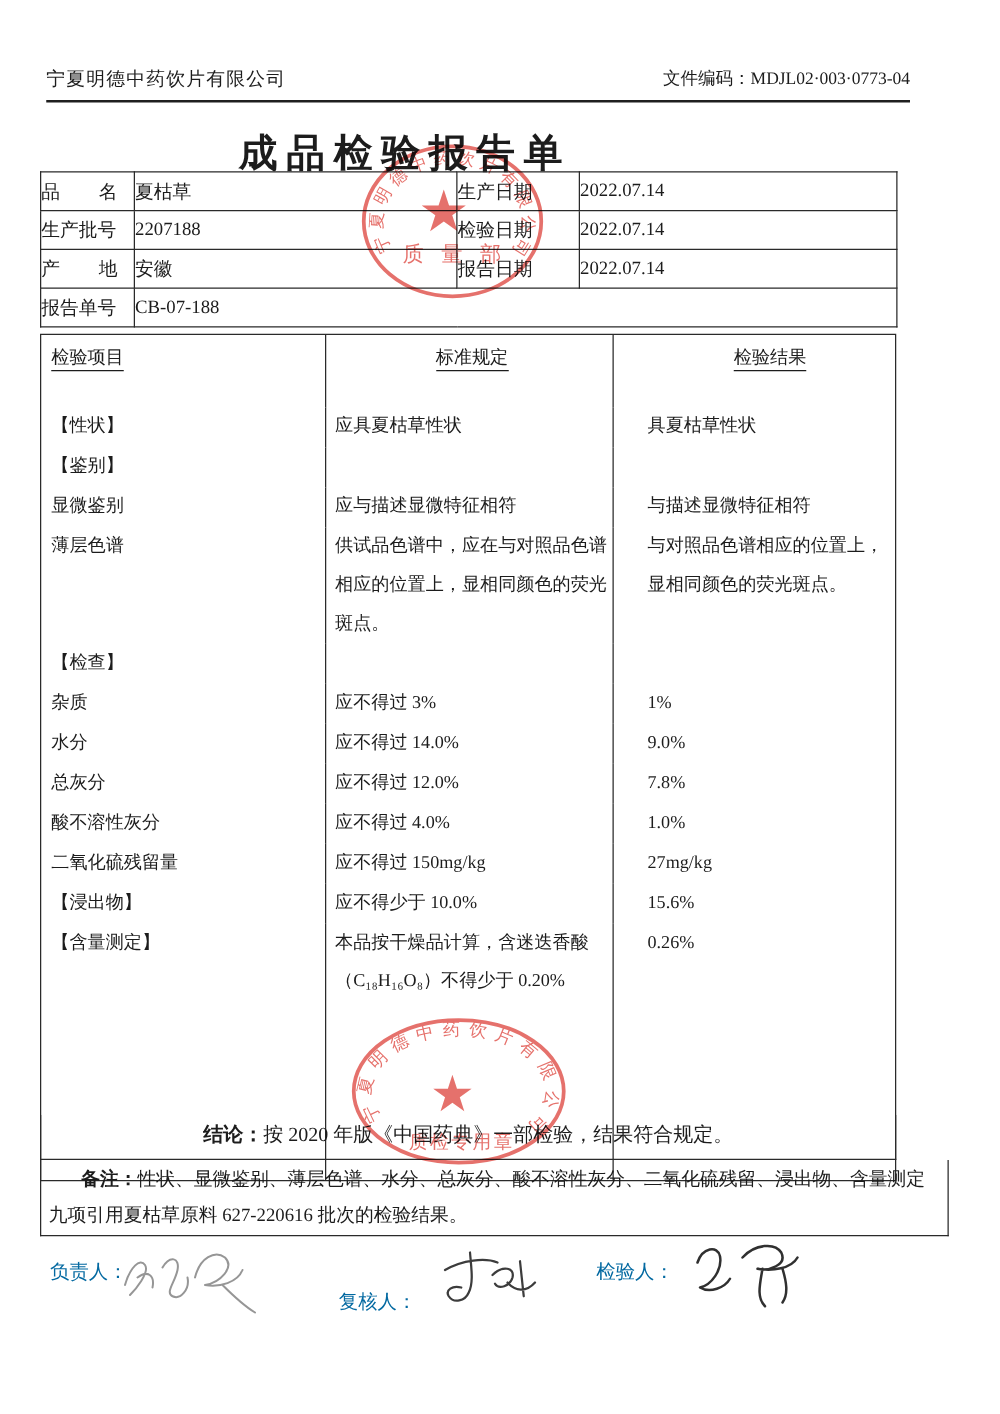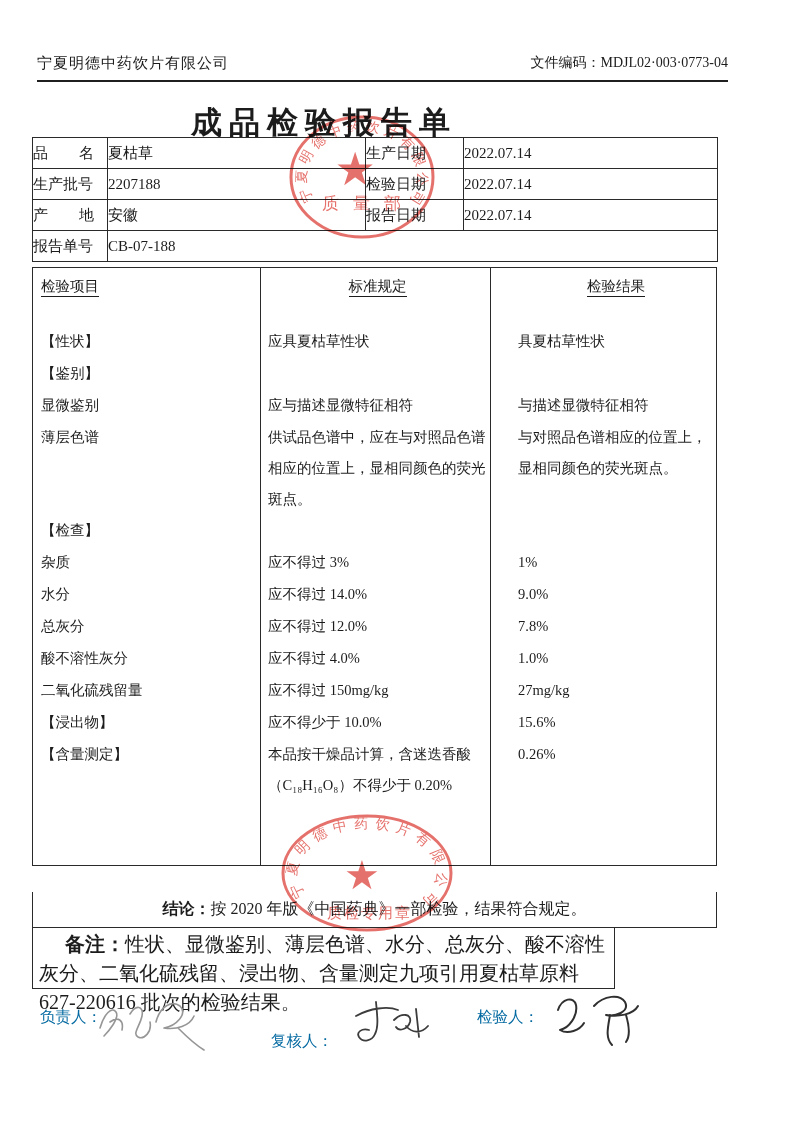--- a/index.html
+++ b/index.html
@@ -16,38 +16,38 @@
   
   table.info{position:absolute;left:32px;top:137px;width:685px;border-collapse:collapse;table-layout:fixed;font-size:15px;}
   table.info td{border:1px solid #2a2a2a;height:30px;padding:0;white-space:nowrap;overflow:hidden;}
   td.flab{padding-left:8px;}
   td.flab .spread{letter-spacing:31px;}
   td.fval{padding-left:9px;}
   td.dlab{padding-left:8px;}
   td.dval{padding-left:9px;}
 
   
-  .insp{left:32px;top:267px;width:685px;height:599px;border:1px solid #2a2a2a;box-sizing:border-box;
+  .insp{left:32px;top:267px;width:685px;height:678px;border:1px solid #2a2a2a;box-sizing:border-box;
         display:grid;grid-template-columns:228px 230px 225px;
         grid-template-rows:58px 32px 32px 32px 93px 32px 32px 32px 32px 32px 32px 32px auto;
         font-size:14.5px;line-height:31px;}
   .insp > div{overflow:hidden;}
   .c1{padding-left:8px;border-right:1px solid #2a2a2a;}
   .c2{padding-left:7px;padding-right:3px;border-right:1px solid #2a2a2a;}
   .c3{padding-left:7px;padding-right:2px;margin-left:20px;}
   .hcell{padding-top:8px;line-height:20px;}
   .hc{text-align:center;}
   .uline{border-bottom:1px solid #1c1c1c;padding-bottom:2px;}
 
   
   .concl{left:32px;top:892px;width:685px;height:36px;box-sizing:border-box;
          border:1px solid #2a2a2a;border-top:none;text-align:center;font-size:16px;line-height:34px;}
   .concl b{font-weight:bold;}
-  .remark{left:32px;top:928px;width:583px;height:61px;box-sizing:border-box;
-          border:1px solid #2a2a2a;border-top:none;font-size:20px;line-height:29px;
+  .remark{left:32px;top:928px;width:727px;height:61px;box-sizing:border-box;
+          border:1px solid #2a2a2a;border-top:none;font-size:15px;line-height:29px;
           padding:2px 6px 0 6px;text-indent:26px;}
   .remark b{font-weight:bold;}
 
   
   .siglab{top:1007px;font-size:15.5px;color:#0369a1;}
   .sig{position:absolute;}
   .sig path{fill:none;stroke-linecap:round;stroke-linejoin:round;}
 
   
   .stamp{position:absolute;color:#e0524b;mix-blend-mode:multiply;opacity:.82;}

